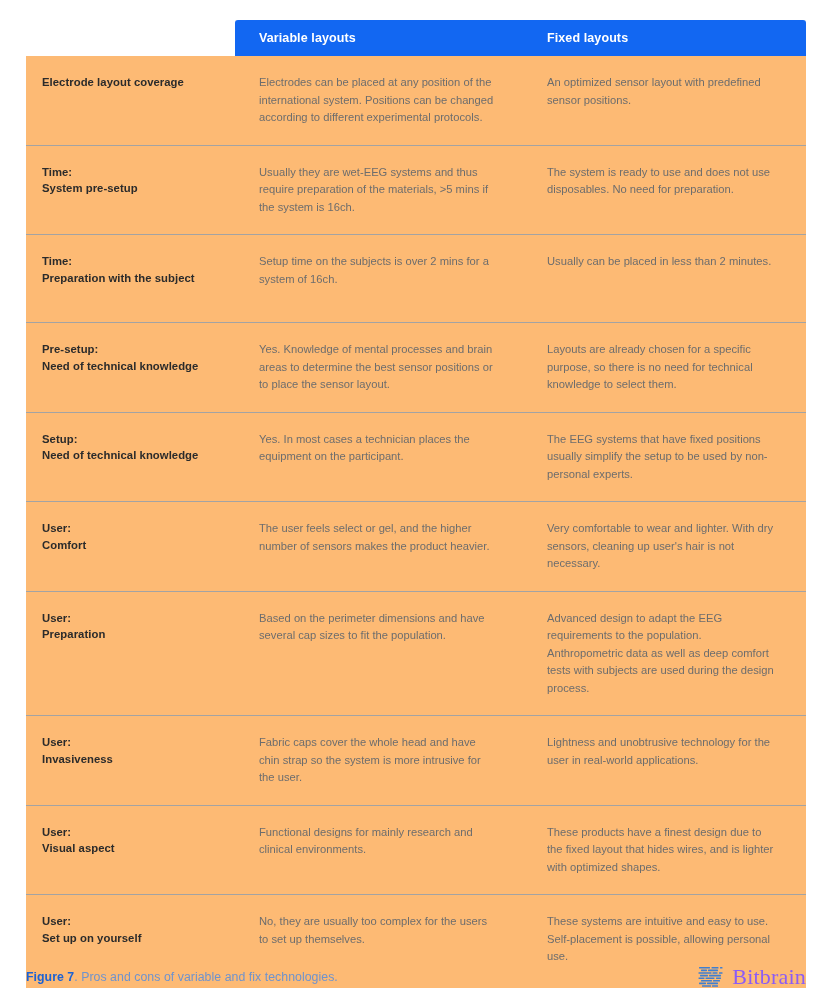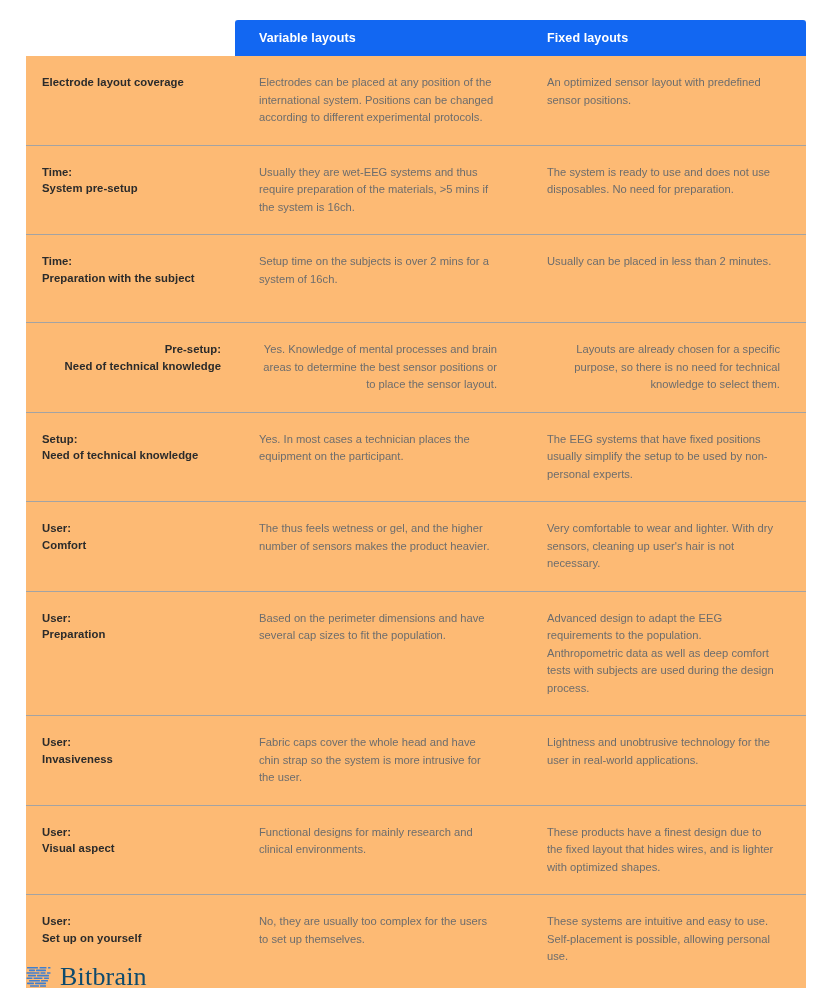--- a/index.html
+++ b/index.html
@@ -106,21 +106,21 @@
     margin-top: 36px;
   }
 
   td.label-cell .l1,
   td.label-cell .l2 { display: block; }
 
   
   .r-h1 td { height: 77px; }
   .r-h2 td { height: 88px; }
   .r-h3 td { height: 88px; }
-  .r-h4 td { height: 88px; text-align: right; }
+  .r-h4 td { height: 88px; }
   .r-h5 td { height: 88px; }
   .r-h6 td { height: 88px; }
   .r-h7 td { height: 118px; }
   .r-h8 td { height: 88px; }
   .r-h9 td { height: 88px; }
   .r-h10 td { height: 93px; }
 
   
   .footer {
     position: absolute;
@@ -151,22 +151,22 @@
     align-items: center;
     gap: 8px;
   }
   .brand-mark {
     width: 26px;
     height: 22px;
     display: block;
   }
   .brand-name {
     font-family: "Liberation Serif", "DejaVu Serif", serif;
-    font-size: 26px;
-    color: #0c4a6e;
+    font-size: 22px;
+    color: #8b5cf6;
     letter-spacing: 0.2px;
     line-height: 1;
   }
 </style>
 </head>
 <body>
 
 <div class="page">
 
   <div class="table-wrap">
@@ -232,21 +232,21 @@
           </td>
           <td class="body-cell">Yes. In most cases a technician places the equipment on the participant.</td>
           <td class="body-cell">The EEG systems that have fixed positions usually simplify the setup to be used by non-personal experts.</td>
         </tr>
 
         <tr class="r-h6">
           <td class="label-cell">
             <span class="l1">User:</span>
             <span class="l2">Comfort</span>
           </td>
-          <td class="body-cell">The thus feels wetness or gel, and the higher number of sensors makes the product heavier.</td>
+          <td class="body-cell">The user feels select or gel, and the higher number of sensors makes the product heavier.</td>
           <td class="body-cell">Very comfortable to wear and lighter. With dry sensors, cleaning up user's hair is not necessary.</td>
         </tr>
 
         <tr class="r-h7">
           <td class="label-cell">
             <span class="l1">User:</span>
             <span class="l2">Preparation</span>
           </td>
           <td class="body-cell">Based on the perimeter dimensions and have several cap sizes to fit the population.</td>
           <td class="body-cell">Advanced design to adapt the EEG requirements to the population. Anthropometric data as well as deep comfort tests with subjects are used during the design process.</td>
@@ -277,20 +277,23 @@
           </td>
           <td class="body-cell">No, they are usually too complex for the users to set up themselves.</td>
           <td class="body-cell">These systems are intuitive and easy to use. Self-placement is possible, allowing personal use.</td>
         </tr>
 
       </tbody>
     </table>
   </div>
 
   <div class="footer">
+    <div class="caption">
+      <span class="fig-num">Figure 7</span><span class="fig-rest">. Pros and cons of variable and fix technologies.</span>
+    </div>
 
     <div class="brand">
       <svg class="brand-mark" viewBox="0 0 26 22">
         <g fill="#3f7fd0">
           <rect x="1" y="1.0" width="11" height="1.6" rx="0.4"></rect>
           <rect x="13.5" y="1.0" width="7" height="1.6" rx="0.4"></rect>
           <rect x="22" y="1.0" width="2.5" height="1.6" rx="0.4"></rect>
 
           <rect x="3" y="3.6" width="6" height="1.6" rx="0.4"></rect>
           <rect x="10" y="3.6" width="10" height="1.6" rx="0.4"></rect>

